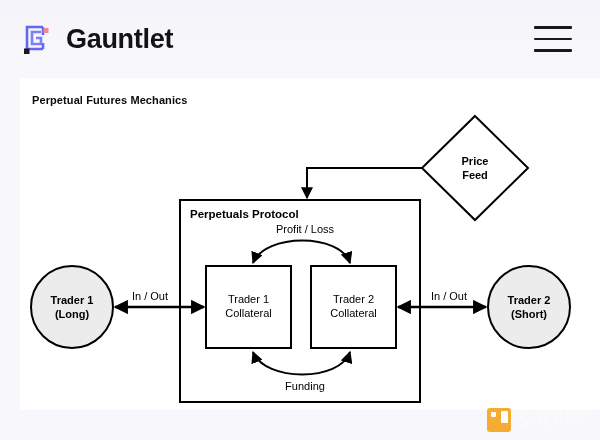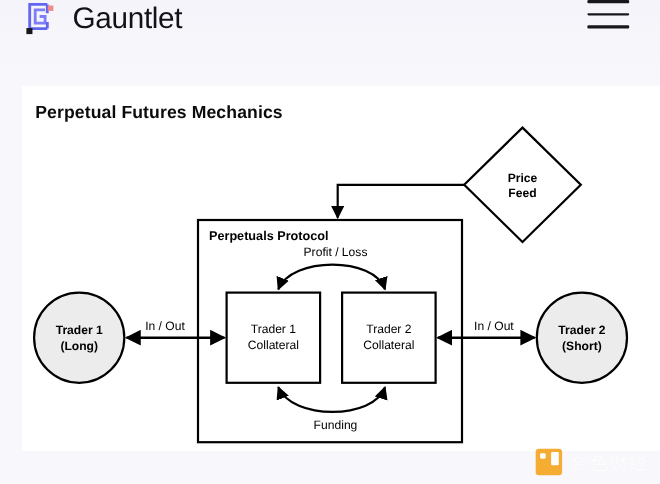--- a/index.html
+++ b/index.html
@@ -16,23 +16,24 @@
   }
 
   
   #app-header {
     position: absolute;
     left: 0; top: 0;
     width: 600px;
     height: 78px;
     background: linear-gradient(180deg, #f5f4fa 0%, #f8f8fc 100%);
     display: flex;
-    align-items: flex-start;
+    align-items: center;
     box-sizing: border-box;
     padding: 0 28px 0 22px;
+    font-weight: bold;
   }
   #brand {
     display: flex;
     align-items: center;
     gap: 14px;
   }
   .logo-mark {
     position: relative;
     width: 30px;
     height: 32px;
@@ -67,21 +68,21 @@
     left: 20px;
     top: 78px;
     width: 580px;
     height: 332px;
     background: #ffffff;
   }
   #diagram-title {
     position: absolute;
     left: 12px;
     top: 16px;
-    font-size: 16px;
+    font-size: 11px;
     font-weight: bold;
     color: #0b0b0d;
     letter-spacing: 0.1px;
   }
 
   #diagram-svg {
     position: absolute;
     left: 0;
     top: 0;
     width: 580px;

